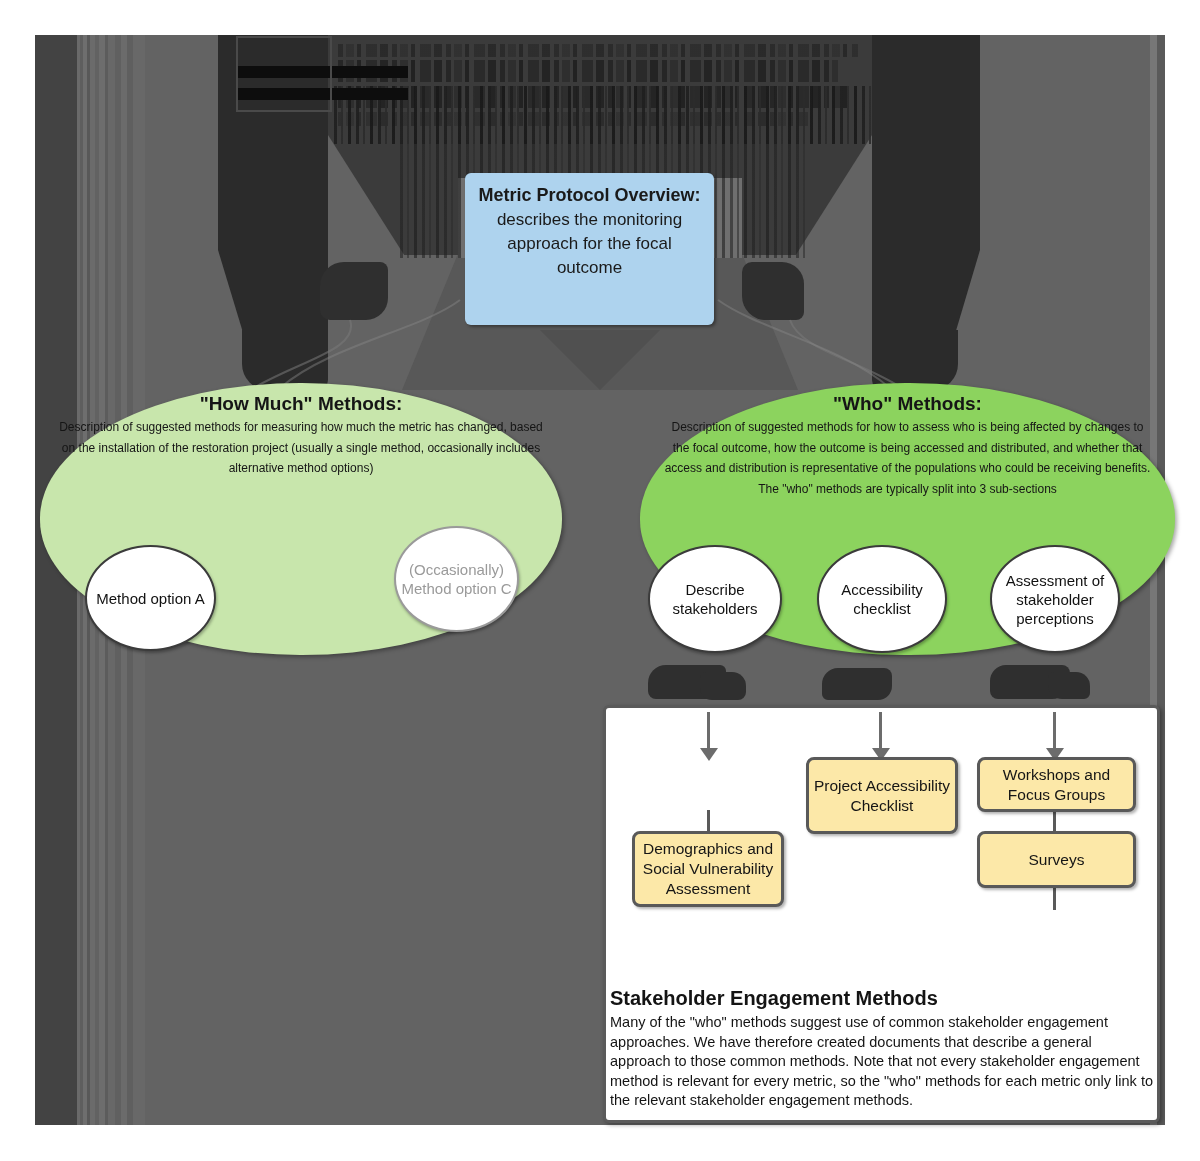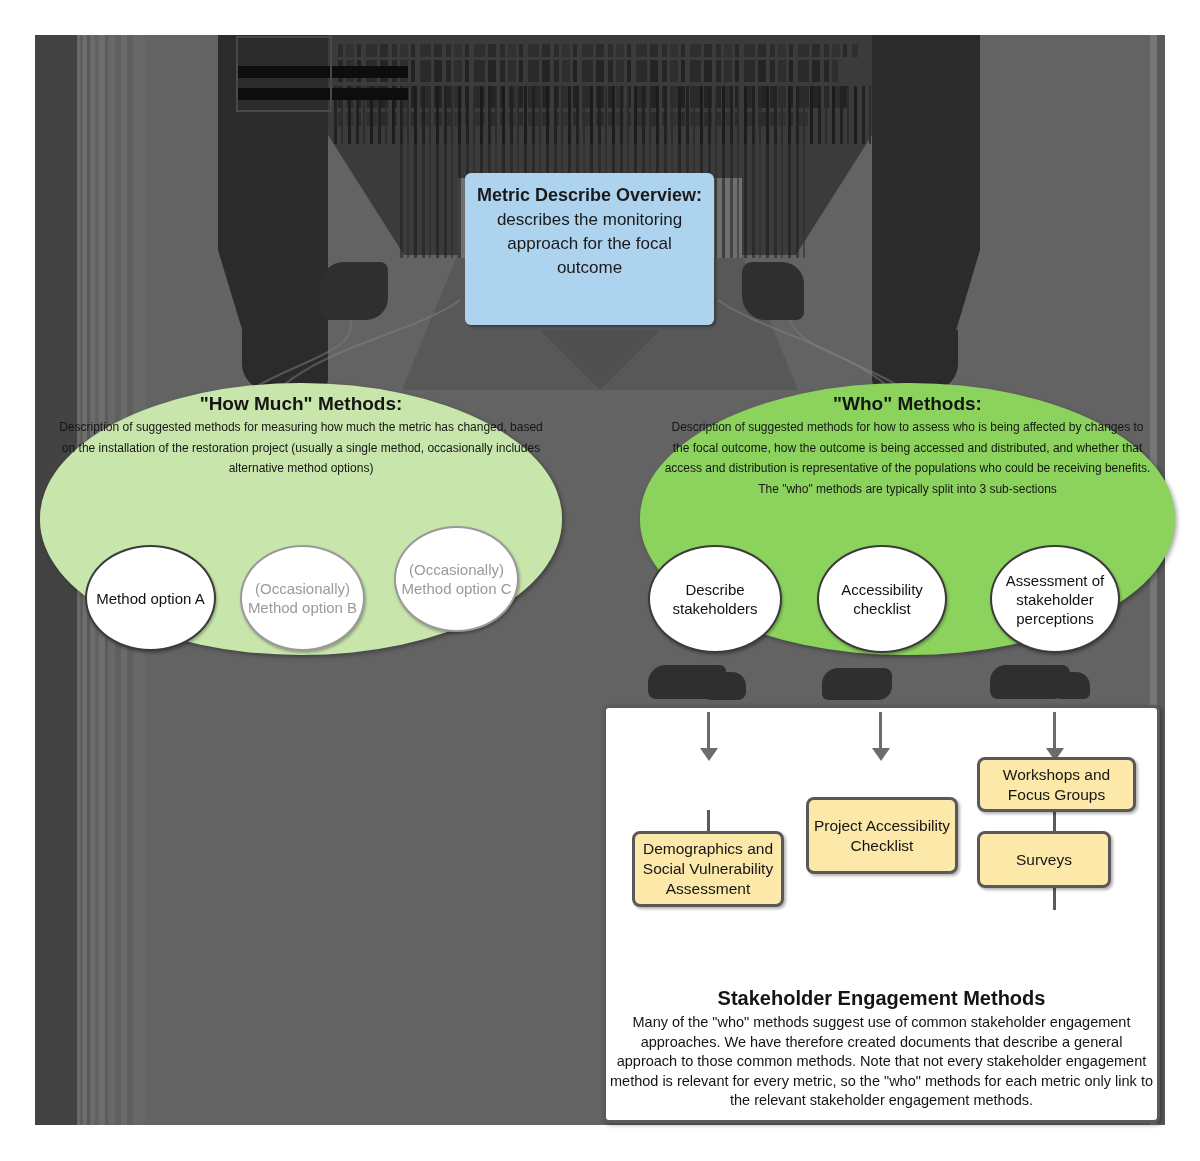--- a/index.html
+++ b/index.html
@@ -239,21 +239,21 @@
     width: 3px;
     background: #6c6c6c;
   }
 
   
   .panel-caption {
     position: absolute;
     left: 610px;
     top: 985px;
     width: 543px;
-    text-align: center;
+    text-align: left;
     color: #141414;
   }
   .panel-caption .pc-title {
     display: block;
     font-weight: bold;
     font-size: 20px;
     line-height: 27px;
     margin-bottom: 1px;
   }
   .panel-caption .pc-body {
@@ -311,34 +311,31 @@
     <svg width="1200" height="400" style="position:absolute; left:0; top:0;">
       <path d="M350,320 C360,350 300,360 250,390" stroke="#7a7a7a" stroke-width="2" fill="none" opacity="0.55"></path>
       <path d="M790,320 C800,350 860,360 905,390" stroke="#7a7a7a" stroke-width="2" fill="none" opacity="0.55"></path>
       <path d="M460,300 C420,330 330,345 280,388" stroke="#888888" stroke-width="2" fill="none" opacity="0.45"></path>
       <path d="M718,300 C760,330 840,345 890,388" stroke="#888888" stroke-width="2" fill="none" opacity="0.45"></path>
       <path d="M600,390 L540,330 L660,330 Z" fill="#4f4f4f" opacity="0.85"></path>
     </svg>
   </div>
 
   <div class="blue-box">
-    <span class="bb-title">Metric Describe Overview:</span>
+    <span class="bb-title">Metric Protocol Overview:</span>
     <span class="bb-body">describes the monitoring approach for the focal outcome</span>
   </div>
 
   <div class="green-pill green-left">
     <span class="gp-title">"How Much" Methods:</span>
     <span class="gp-body">Description of suggested methods for measuring how much the metric has changed, based on the installation of the restoration project (usually a single method, occasionally includes alternative method options)</span>
   </div>
 
   <div class="circle circle-strong" style="left:85px; top:545px; width:131px; height:106px;">
     <span>Method option A</span>
-  </div>
-  <div class="circle circle-faint" style="left:240px; top:545px; width:125px; height:106px;">
-    <span>(Occasionally) Method option B</span>
   </div>
   <div class="circle circle-faint" style="left:394px; top:526px; width:125px; height:106px;">
     <span>(Occasionally) Method option C</span>
   </div>
 
   <div class="green-pill green-right">
     <span class="gp-title">"Who" Methods:</span>
     <span class="gp-body">Description of suggested methods for how to assess who is being affected by changes to the focal outcome, how the outcome is being accessed and distributed, and whether that access and distribution is representative of the populations who could be receiving benefits. The "who" methods are typically split into 3 sub-sections</span>
   </div>
 
@@ -374,28 +371,28 @@
   </div>
 
   <div class="vline" style="left:707px; top:810px; height:24px;"></div>
   <div class="vline" style="left:1053px; top:810px; height:24px;"></div>
   <div class="vline" style="left:1053px; top:886px; height:24px;"></div>
 
   <div class="ycard" style="left:632px; top:831px; width:152px; height:76px;">
     <span>Demographics and Social Vulnerability Assessment</span>
   </div>
 
-  <div class="ycard" style="left:806px; top:797px; width:152px; height:77px;">
+  <div class="ycard" style="left:806px; top:757px; width:152px; height:77px;">
     <span>Project Accessibility Checklist</span>
   </div>
 
   <div class="ycard" style="left:977px; top:757px; width:159px; height:55px;">
     <span>Workshops and Focus Groups</span>
   </div>
-  <div class="ycard" style="left:977px; top:831px; width:134px; height:57px;">
+  <div class="ycard" style="left:977px; top:831px; width:159px; height:57px;">
     <span>Surveys</span>
   </div>
 
   <div class="panel-caption">
     <span class="pc-title">Stakeholder Engagement Methods</span>
     <span class="pc-body">Many of the "who" methods suggest use of common stakeholder engagement approaches. We have therefore created documents that describe a general approach to those common methods. Note that not every stakeholder engagement method is relevant for every metric, so the "who" methods for each metric only link to the relevant stakeholder engagement methods.</span>
   </div>
 
 </div>
 

